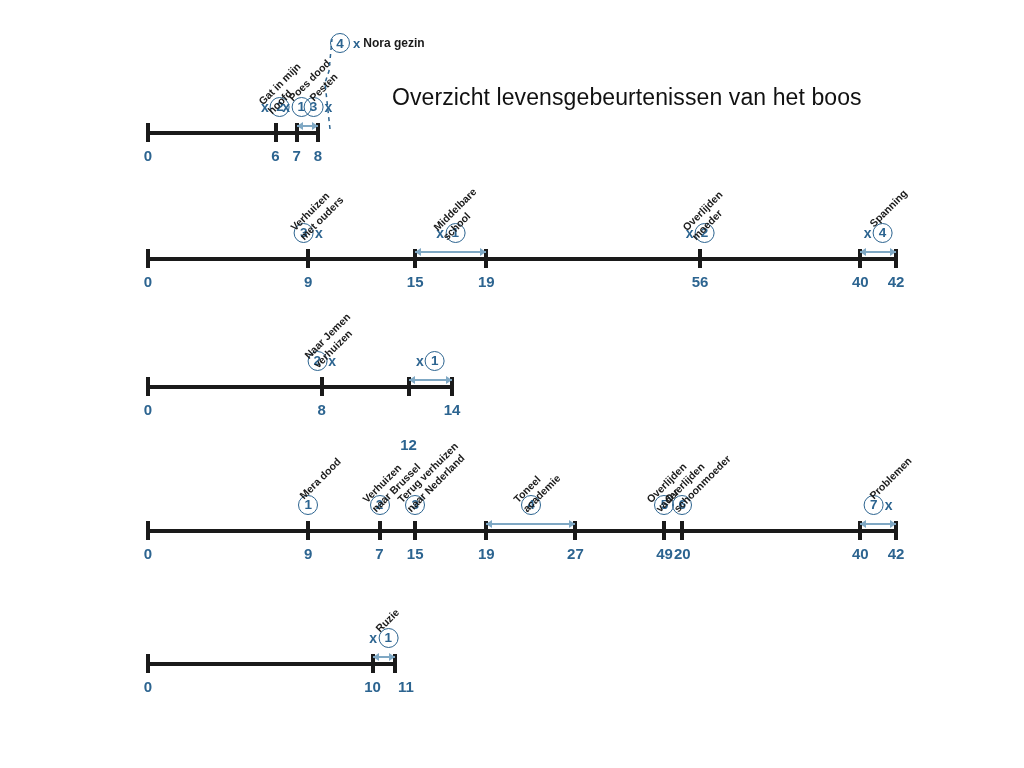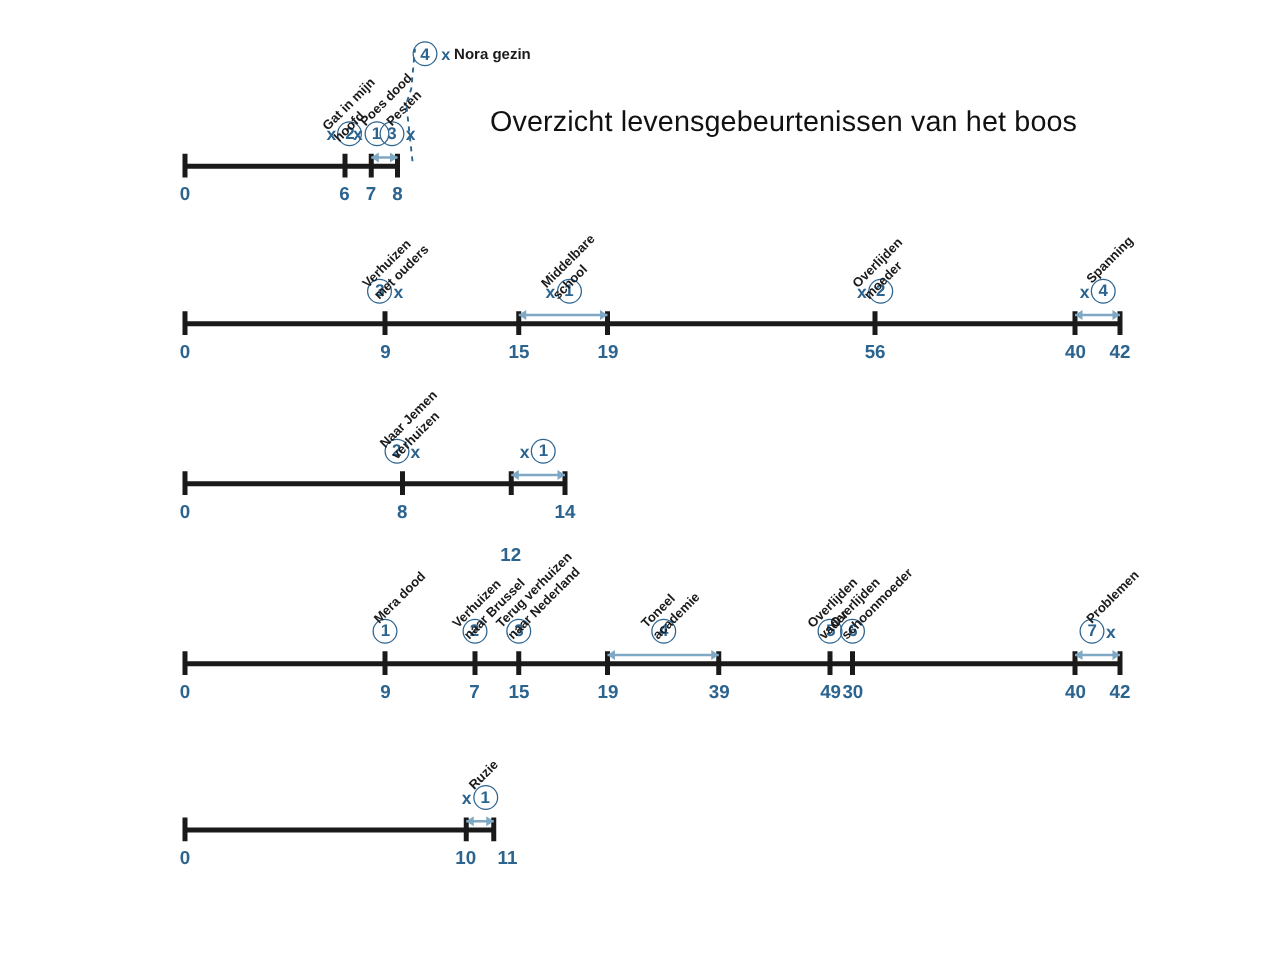--- a/index.html
+++ b/index.html
@@ -302,25 +302,25 @@
         <div class="tick-label" style="left: 148px;">0</div>
         <div class="tick" style="left: 306.286px;"></div>
         <div class="tick-label" style="left: 308.286px;">9</div>
         <div class="tick" style="left: 377.524px;"></div>
         <div class="tick-label" style="left: 379.524px;">7</div>
         <div class="tick" style="left: 413.143px;"></div>
         <div class="tick-label" style="left: 415.143px;">15</div>
         <div class="tick" style="left: 484.381px;"></div>
         <div class="tick-label" style="left: 486.381px;">19</div>
         <div class="tick" style="left: 573.429px;"></div>
-        <div class="tick-label" style="left: 575.429px;">39</div>
+        <div class="tick-label" style="left: 575.429px;">27</div>
         <div class="tick" style="left: 662.476px;"></div>
         <div class="tick-label" style="left: 664.476px;">49</div>
         <div class="tick" style="left: 680.286px;"></div>
-        <div class="tick-label" style="left: 682.286px;">30</div>
+        <div class="tick-label" style="left: 682.286px;">20</div>
         <div class="tick" style="left: 858.381px;"></div>
         <div class="tick-label" style="left: 860.381px;">40</div>
         <div class="tick" style="left: 894px;"></div>
         <div class="tick-label" style="left: 896px;">42</div>
         <div class="span-arrow" style="left: 486.381px; width: 89.0476px;">
           <div class="bar"></div>
           <div class="head left"></div>
           <div class="head right"></div>
         </div>
         <div class="span-arrow" style="left: 860.381px; width: 35.619px;">

